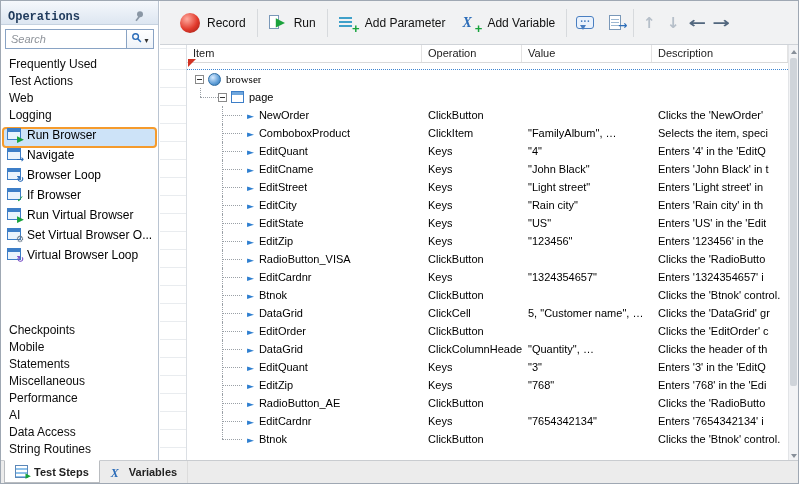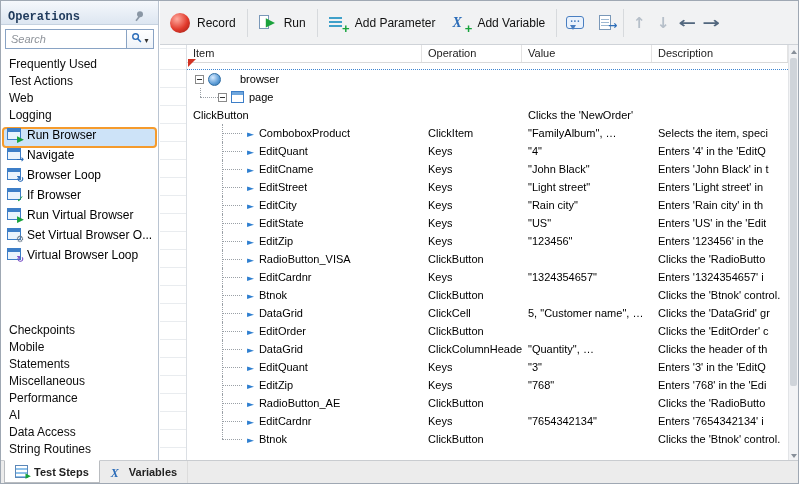--- a/index.html
+++ b/index.html
@@ -29,21 +29,21 @@
 .op-item[data-icon="navigate"] .ovl::after{content:"→";color:#2b6cb8;}
 .op-item[data-icon="if-browser"] .ovl::after{content:"✓";color:#18a33c;}
 .op-item[data-icon="browser-loop"] .ovl::after{content:"↻";color:#2b6cb8;}
 .op-item[data-icon="run-virtual-browser"] .ovl::after{content:"▶";color:#18a33c;}
 .op-item[data-icon="set-virtual-browser-options"] .ovl::after{content:"⚙";color:#667788;}
 .op-item[data-icon="virtual-browser-loop"] .ovl::after{content:"↻";color:#7a52c7;}
 .list-gap{height:54px;}
 
 
 .main{position:absolute;left:159px;top:0;right:0;height:461px;}
-.toolbar{position:absolute;left:0;top:0;right:0;height:44px;background:#f1f2f3;border-bottom:1px solid #cfd3d8;display:flex;align-items:center;padding:0 2px;}
+.toolbar{position:absolute;left:0;top:0;right:0;height:44px;background:#f1f2f3;border-bottom:1px solid #cfd3d8;display:flex;align-items:center;padding:0 12px;}
 .tb-btn{display:flex;align-items:center;gap:7px;height:32px;padding:0 8px;border:none;background:transparent;font-family:"Liberation Sans",sans-serif;font-size:12px;color:#111;cursor:pointer;}
 .tb-sep{width:1px;height:28px;background:#d7dadd;margin:0 3px;}
 .rec-icon{width:20px;height:20px;border-radius:50%;background:radial-gradient(circle at 35% 30%,#ffab9f,#e13a2c 55%,#931a12);}
 .run-icon{position:relative;width:18px;height:17px;}
 .run-page{position:absolute;left:0;top:1px;width:10px;height:14px;background:#fff;border:1px solid #7a98b8;}
 .run-tri::after{content:"▶";position:absolute;left:7px;top:1px;font-size:12px;color:#1ba23c;font-family:"DejaVu Sans",sans-serif;}
 .param-icon{position:relative;width:19px;height:16px;}
 .param-icon i{position:absolute;left:0;width:13px;height:2px;background:#3fa0c9;}
 .param-icon i:nth-of-type(1){top:2px;}
 .param-icon i:nth-of-type(2){top:6px;}
@@ -86,21 +86,21 @@
 .cell{position:relative;display:flex;align-items:center;height:18px;font-size:11px;color:#000;white-space:nowrap;overflow:hidden;}
 .c-op,.c-val,.c-desc{padding-left:6px;}
 .cell-text{white-space:nowrap;overflow:hidden;}
 .expander{position:relative;flex:0 0 9px;height:9px;border:1px solid #8a8a8a;background:#fff;cursor:pointer;}
 .expander::after{content:"";position:absolute;left:1px;right:1px;top:3px;height:1px;background:#333;}
 .globe-icon{flex:0 0 13px;height:13px;border-radius:50%;background:radial-gradient(circle at 35% 32%,#d6eaff,#5b9bd5 62%,#2e6da4);border:1px solid #2e6da4;}
 .page-icon{position:relative;flex:0 0 13px;height:12px;border:1px solid #3d7ec7;background:#fff;}
 .page-icon::before{content:"";position:absolute;left:0;right:0;top:0;height:3px;background:#6ea6dd;}
 .row-browser .expander{margin-left:8px;}
 .row-browser .globe-icon{margin-left:4px;}
-.row-browser .cell-text{margin-left:19px;}
+.row-browser .cell-text{margin-left:5px;font-family:Liberation Serif, serif;}
 .row-page .expander{margin-left:31px;}
 .row-page .page-icon{margin-left:4px;}
 .row-page .cell-text{margin-left:5px;}
 .row-page .g-parent{position:absolute;left:13px;top:0;height:9px;border-left:1px dotted #9aa0a6;}
 .row-page .g-pstub{position:absolute;left:13px;top:9px;width:18px;border-top:1px dotted #9aa0a6;}
 .row-leaf .c-item{padding-left:60px;}
 .row-leaf .g-v{position:absolute;left:35px;top:0;height:100%;border-left:1px dotted #9aa0a6;}
 .rows-leaves .row-leaf:last-child .g-v{height:9px;}
 .row-leaf .g-stub{position:absolute;left:35px;top:9px;width:20px;border-top:1px dotted #9aa0a6;}
 .step-icon{margin-right:5px;line-height:1;}
@@ -299,20 +299,26 @@
             <span class="cell-text">page</span>
           </div>
           <div class="cell c-op"></div>
           <div class="cell c-val"></div>
           <div class="cell c-desc"></div>
         </div>
 
         <div class="rows-leaves">
 
             <div class="row row-leaf">
+              <div class="cell c-item">
+                <span class="g-v"></span>
+                <span class="g-stub"></span>
+                <span class="step-icon"></span>
+                <span class="cell-text">NewOrder</span>
+              </div>
               <div class="cell c-op">
                 <span class="cell-text">ClickButton</span>
               </div>
               <div class="cell c-val">
                 <span class="cell-text"></span>
               </div>
               <div class="cell c-desc">
                 <span class="cell-text">Clicks the 'NewOrder'</span>
               </div>
             </div>

